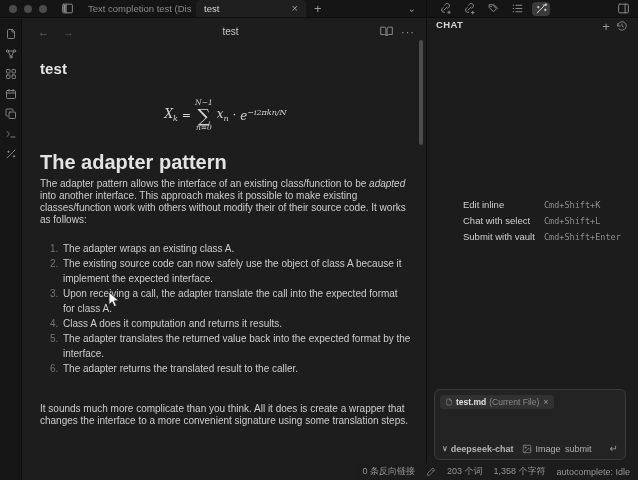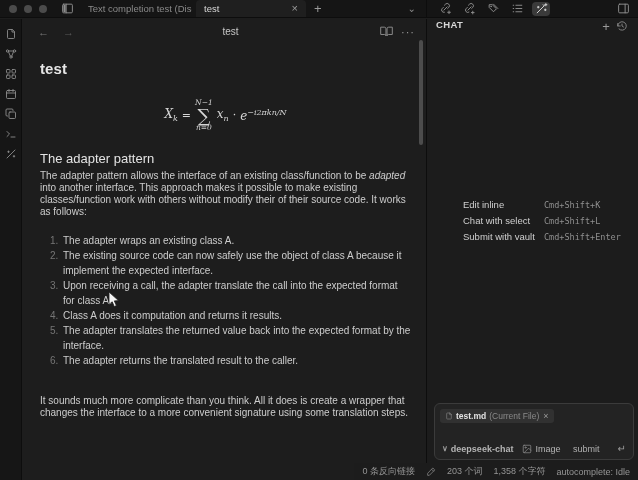--- a/index.html
+++ b/index.html
@@ -39,21 +39,21 @@
   .ed-header { height:25px; display:flex; align-items:center; padding:0 10px 0 8px; }
   .nav-arrow { font-size:11px; color:#7a7a7a; padding:0 7px; }
   .nav-arrow.fwd { color:#5a5a5a; }
   .ed-title { flex:1; text-align:center; font-size:10px; color:#c6c6c6; }
   .ed-actions { display:flex; gap:8px; align-items:center; }
   .scrollthumb { position:absolute; right:2px; top:21px; width:4px; height:105px; background:#4c4c4c; border-radius:2px; }
 
   .content { padding:9px 14px 0 17px; }
   h1.inline-title { font-size:15px; color:#e6e6e6; font-weight:bold; margin-top:7px; letter-spacing:0.1px; }
   h1.h-dft { font-size:16.5px; color:#e3e3e3; font-weight:bold; margin-top:37px; }
-  h2.h-adapter { font-size:13px; color:#e3e3e3; font-weight:normal; margin-top:0; }
+  h2.h-adapter { font-size:20px; color:#e3e3e3; font-weight:bold; margin-top:0; }
   .body-txt { font-size:10px; line-height:12px; color:#cdcdcd; }
   .p1 { margin-top:4px; max-width:376px; }
   .p2 { margin-top:27px; max-width:376px; }
   em { font-style:italic; }
   ol.steps { margin:15px 0 0 0; padding-left:21px; max-width:372px; }
   ol.steps li { font-size:10px; line-height:15px; color:#cdcdcd; padding-left:2px; }
   ol.steps li::marker { color:#757575; }
 
   
   .formula { margin:22px 0 20px; display:flex; justify-content:center; align-items:center; gap:4px; font-family:"DejaVu Serif",serif; color:#d6d6d6; }
@@ -69,21 +69,21 @@
   .chat { position:absolute; top:19px; left:426px; right:0; bottom:0; background:#1c1c1c; border-left:1px solid #0d0d0d; }
   .chat-header { height:25px; display:flex; padding:0 8px 0 9px; }
   .chat-title { font-size:9.5px; font-weight:bold; letter-spacing:0.4px; color:#d8d8d8; flex:1; }
   .chat-header .icon-btn { width:16px; }
   .chat-plus { color:#9a9a9a; font-size:13px; }
 
   .hints { position:absolute; top:180px; left:36px; display:grid; grid-template-columns:77px auto; column-gap:4px; row-gap:5px; align-items:center; }
   .hint-label { font-size:9.5px; color:#cfcfcf; white-space:nowrap; }
   .hint-keys { font-family:"DejaVu Sans Mono",monospace; font-size:8.5px; color:#8f8f8f; white-space:nowrap; }
 
-  .chat-input { position:absolute; left:7px; right:4px; bottom:20px; height:57px; background:#232323; border:1px solid #3b3b3b; border-radius:6px; }
+  .chat-input { position:absolute; left:7px; right:12px; bottom:20px; height:71px; background:#232323; border:1px solid #3b3b3b; border-radius:6px; }
   .chip { position:absolute; top:5px; left:5px; display:flex; align-items:center; gap:3px; background:#313131; border-radius:3px; padding:2px 5px; }
   .chip .f { font-size:8.5px; font-weight:bold; color:#e2e2e2; }
   .chip .n { font-size:8.5px; color:#8a8a8a; }
   .chip .x { font-size:9px; color:#9a9a9a; margin-left:1px; }
   .input-bottom { position:absolute; left:7px; right:7px; bottom:5px; display:flex; align-items:center; gap:4px; }
   .model-sel { display:flex; align-items:center; gap:3px; font-size:9px; color:#b4b4b4; font-weight:bold; }
   .model-chevron { font-size:8px; color:#9a9a9a; }
   .img-btn { display:flex; align-items:center; gap:3px; font-size:9px; color:#b4b4b4; margin-left:5px; }
   .submit-btn { margin-left:auto; font-size:9px; color:#b0b0b0; display:flex; align-items:center; gap:18px; }
   .submit-glyph { font-size:10px; color:#9a9a9a; }

